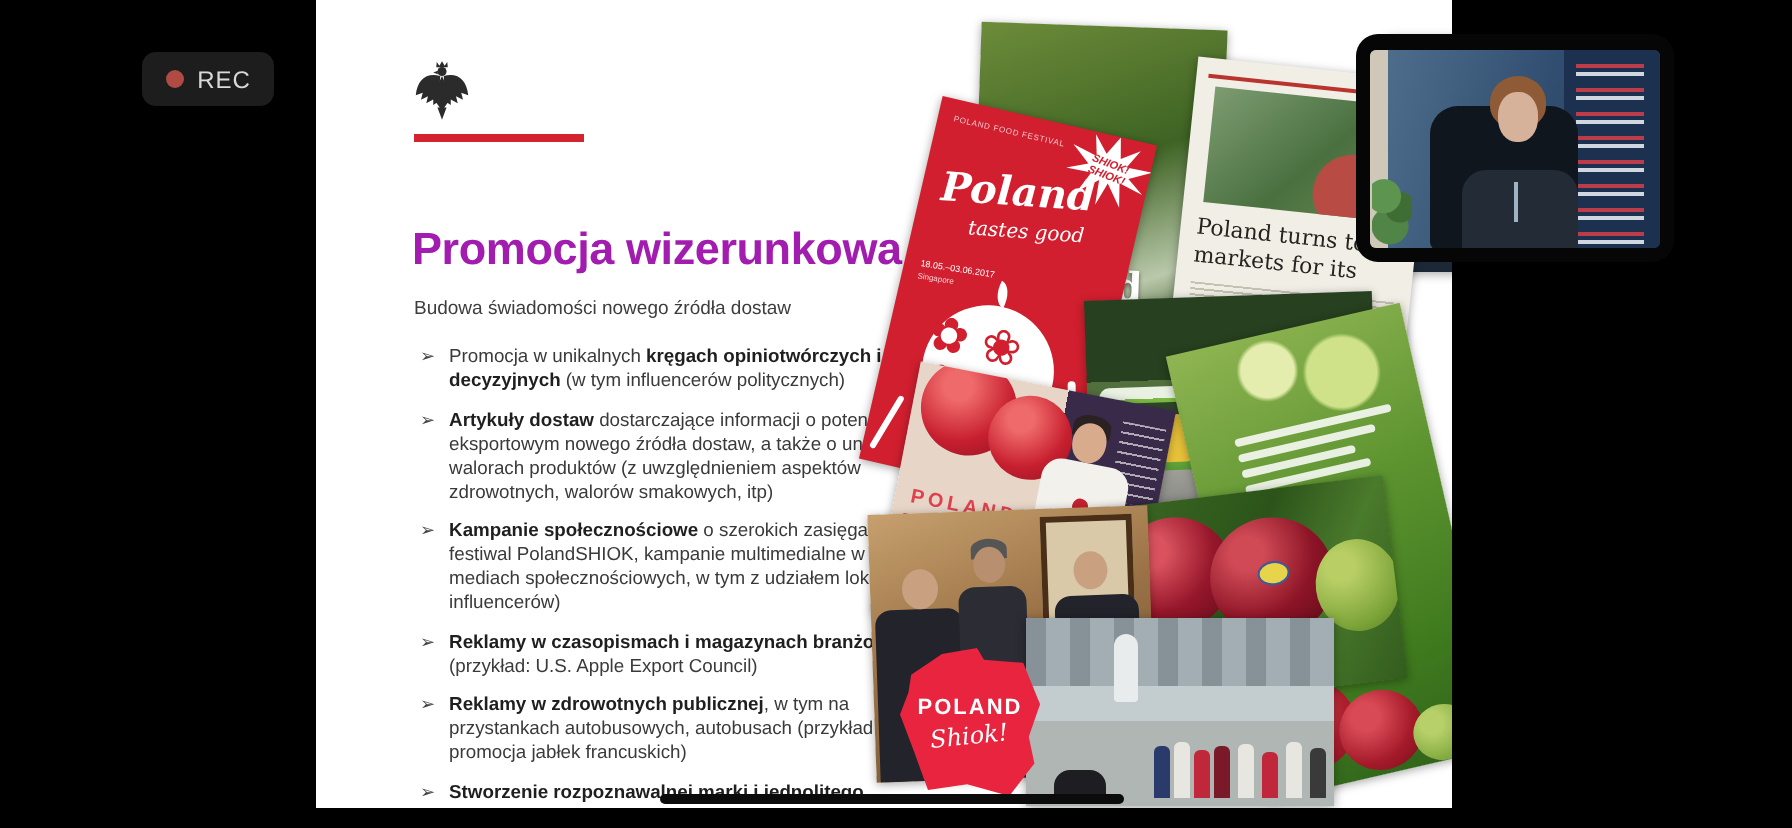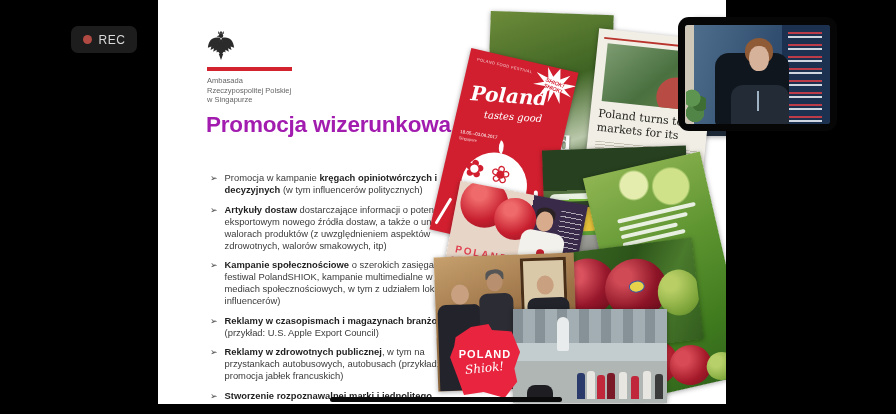--- a/index.html
+++ b/index.html
@@ -195,32 +195,28 @@
       <path d="M13 3 L14.5 5.2 L16 2.6 L17.5 5.2 L19 3 L19.3 6 L12.7 6 Z"></path>
       <circle cx="16" cy="8.4" r="2.6"></circle>
       <path d="M13.6 8 L11 9 L13.6 10 Z"></path>
       <path d="M15 11 C7 9 2 13 1 22 L5 20.6 L4 24.6 L8 22.6 L7 26.6 L11 24.4 L11 27.6 L14 25.5 Z"></path>
       <path d="M17 11 C25 9 30 13 31 22 L27 20.6 L28 24.6 L24 22.6 L25 26.6 L21 24.4 L21 27.6 L18 25.5 Z"></path>
       <path d="M16 11 L13.2 17 L12.6 26 L16 31 L19.4 26 L18.8 17 Z"></path>
       <path d="M13.4 29 L16 36 L18.6 29 Z"></path>
     </g>
   </svg>
   <div class="abs redline"></div>
-  <div class="abs embassy">
-    <div>Ambasada</div>
-    <div>Rzeczypospolitej Polskiej</div>
-    <div>w Singapurze</div>
-  </div>
 
   <div class="abs slide-title">Promocja wizerunkowa</div>
+  <div class="abs slide-subtitle">Budowa świadomości nowego źródła dostaw</div>
 
   <div class="abs bullets">
       <div class="bullet">
         <span class="marker">➢</span>
-        <span class="btext"><span>Promocja w kampanie </span><span class="b">kręgach opiniotwórczych i decyzyjnych</span><span> (w tym influencerów politycznych)</span></span>
+        <span class="btext"><span>Promocja w unikalnych </span><span class="b">kręgach opiniotwórczych i decyzyjnych</span><span> (w tym influencerów politycznych)</span></span>
       </div>
       <div class="bullet">
         <span class="marker">➢</span>
         <span class="btext"><span class="b">Artykuły dostaw</span><span> dostarczające informacji o potencjale eksportowym nowego źródła dostaw, a także o unikalnych walorach produktów (z uwzględnieniem aspektów zdrowotnych, walorów smakowych, itp)</span></span>
       </div>
       <div class="bullet">
         <span class="marker">➢</span>
         <span class="btext"><span class="b">Kampanie społecznościowe</span><span> o szerokich zasięgach (np. festiwal PolandSHIOK, kampanie multimedialne w mediach społecznościowych, w tym z udziałem lokalnych influencerów)</span></span>
       </div>
       <div class="bullet">

